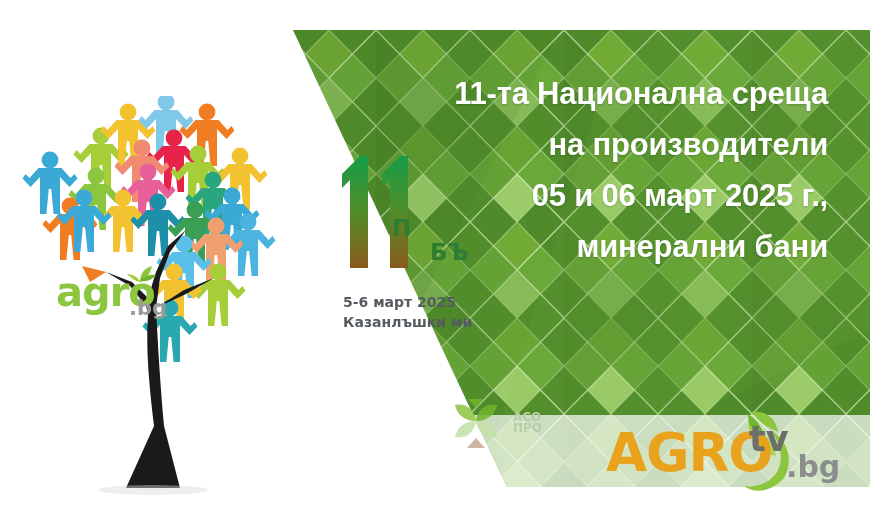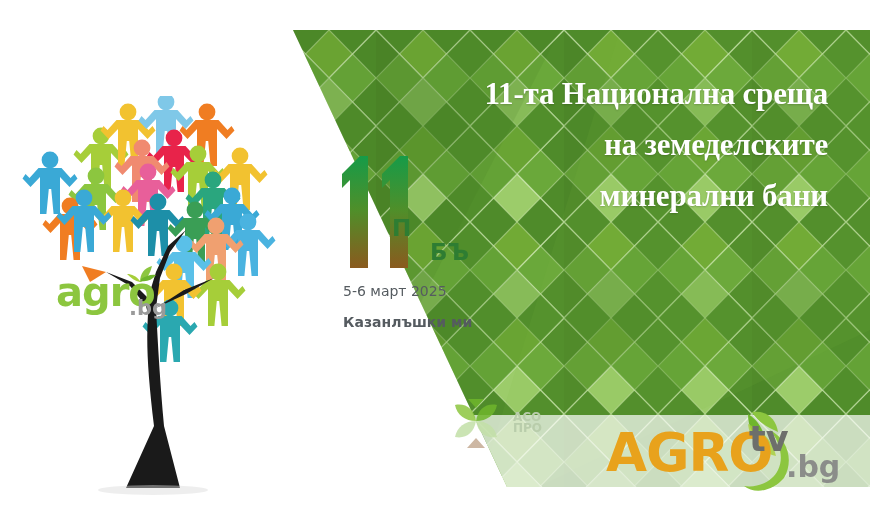--- a/index.html
+++ b/index.html
@@ -39,43 +39,43 @@
   
   #wash{
     position:absolute;left:0;top:415px;width:870px;height:104px;
     background:rgba(255,255,255,0.70);
   }
 
   
   #headline{
     position:absolute;right:42px;top:68px;width:520px;
     text-align:right;
-    font-family:Liberation Serif, serif;
+    font-family:Liberation Sans, sans-serif;
     font-size:31px;line-height:51px;font-weight:700;
     color:#ffffff;
     text-shadow:0 1px 2px rgba(0,0,0,0.18);
     letter-spacing:-0.2px;
   }
   #headline .hl{display:block;white-space:nowrap;}
 
   
   #poster{position:absolute;left:330px;top:150px;width:200px;height:195px;}
   #poster-11{position:absolute;left:8px;top:0;width:82px;height:120px;}
   .poster-line{
     position:absolute;
     font-family:"DejaVu Sans", sans-serif;
     font-weight:700;color:#2e7d32;font-size:23px;line-height:25px;
     white-space:nowrap;
   }
   #poster-l1{left:62px;top:66px;}
   #poster-l2{left:62px;top:90px;margin-left:38px;}
   #poster-date{
-    position:absolute;left:13px;top:133px;
-    font-family:"DejaVu Sans", sans-serif;
-    font-weight:400;color:#555b60;font-size:14px;white-space:nowrap;
+    position:absolute;left:13px;top:144px;
+    font-family:"DejaVu Sans", sans-serif;
+    font-weight:700;color:#555b60;font-size:14px;white-space:nowrap;
   }
   #poster-place{
     position:absolute;left:13px;top:164px;
     font-family:"DejaVu Sans", sans-serif;
     font-weight:700;color:#555b60;font-size:14px;white-space:nowrap;
   }
 
   
   #assoc{position:absolute;left:443px;top:388px;width:130px;height:80px;}
   #assoc-mark{position:absolute;left:0;top:0;width:66px;height:66px;}
@@ -228,21 +228,22 @@
       <path d="M24 60 L33 50 L42 60 Z" fill="#cdb7a3"></path>
     </svg>
     <div id="assoc-text">
       <span>АСО</span>
       <span>ПРО</span>
     </div>
   </div>
 
   <div id="headline">
     <span class="hl">11-та Национална среща</span>
-    <span class="hl">на земеделските</span>
+    <span class="hl">на производители</span>
+    <span class="hl">05 и 06 март 2025 г.,</span>
     <span class="hl">минерални бани</span>
   </div>
 
   <div id="watermark">
     <svg id="wm-leaf" viewBox="0 0 92 92">
       <path d="M34 6 C48 4 58 12 60 26 C50 22 40 16 34 6 Z" fill="#8cc63f"></path>
       <path d="M30 8 C30 22 36 32 48 38 C46 24 40 14 30 8 Z" fill="#6fb62c"></path>
       <path d="M52 24 C70 34 76 54 66 72 C54 86 36 88 26 80 C40 82 54 76 60 64 C66 52 62 36 52 24 Z" fill="#8cc63f"></path>
       <path d="M30 18 C32 34 42 46 58 50 C54 34 44 24 30 18 Z" fill="#a6ce39" opacity="0.8"></path>
     </svg>

